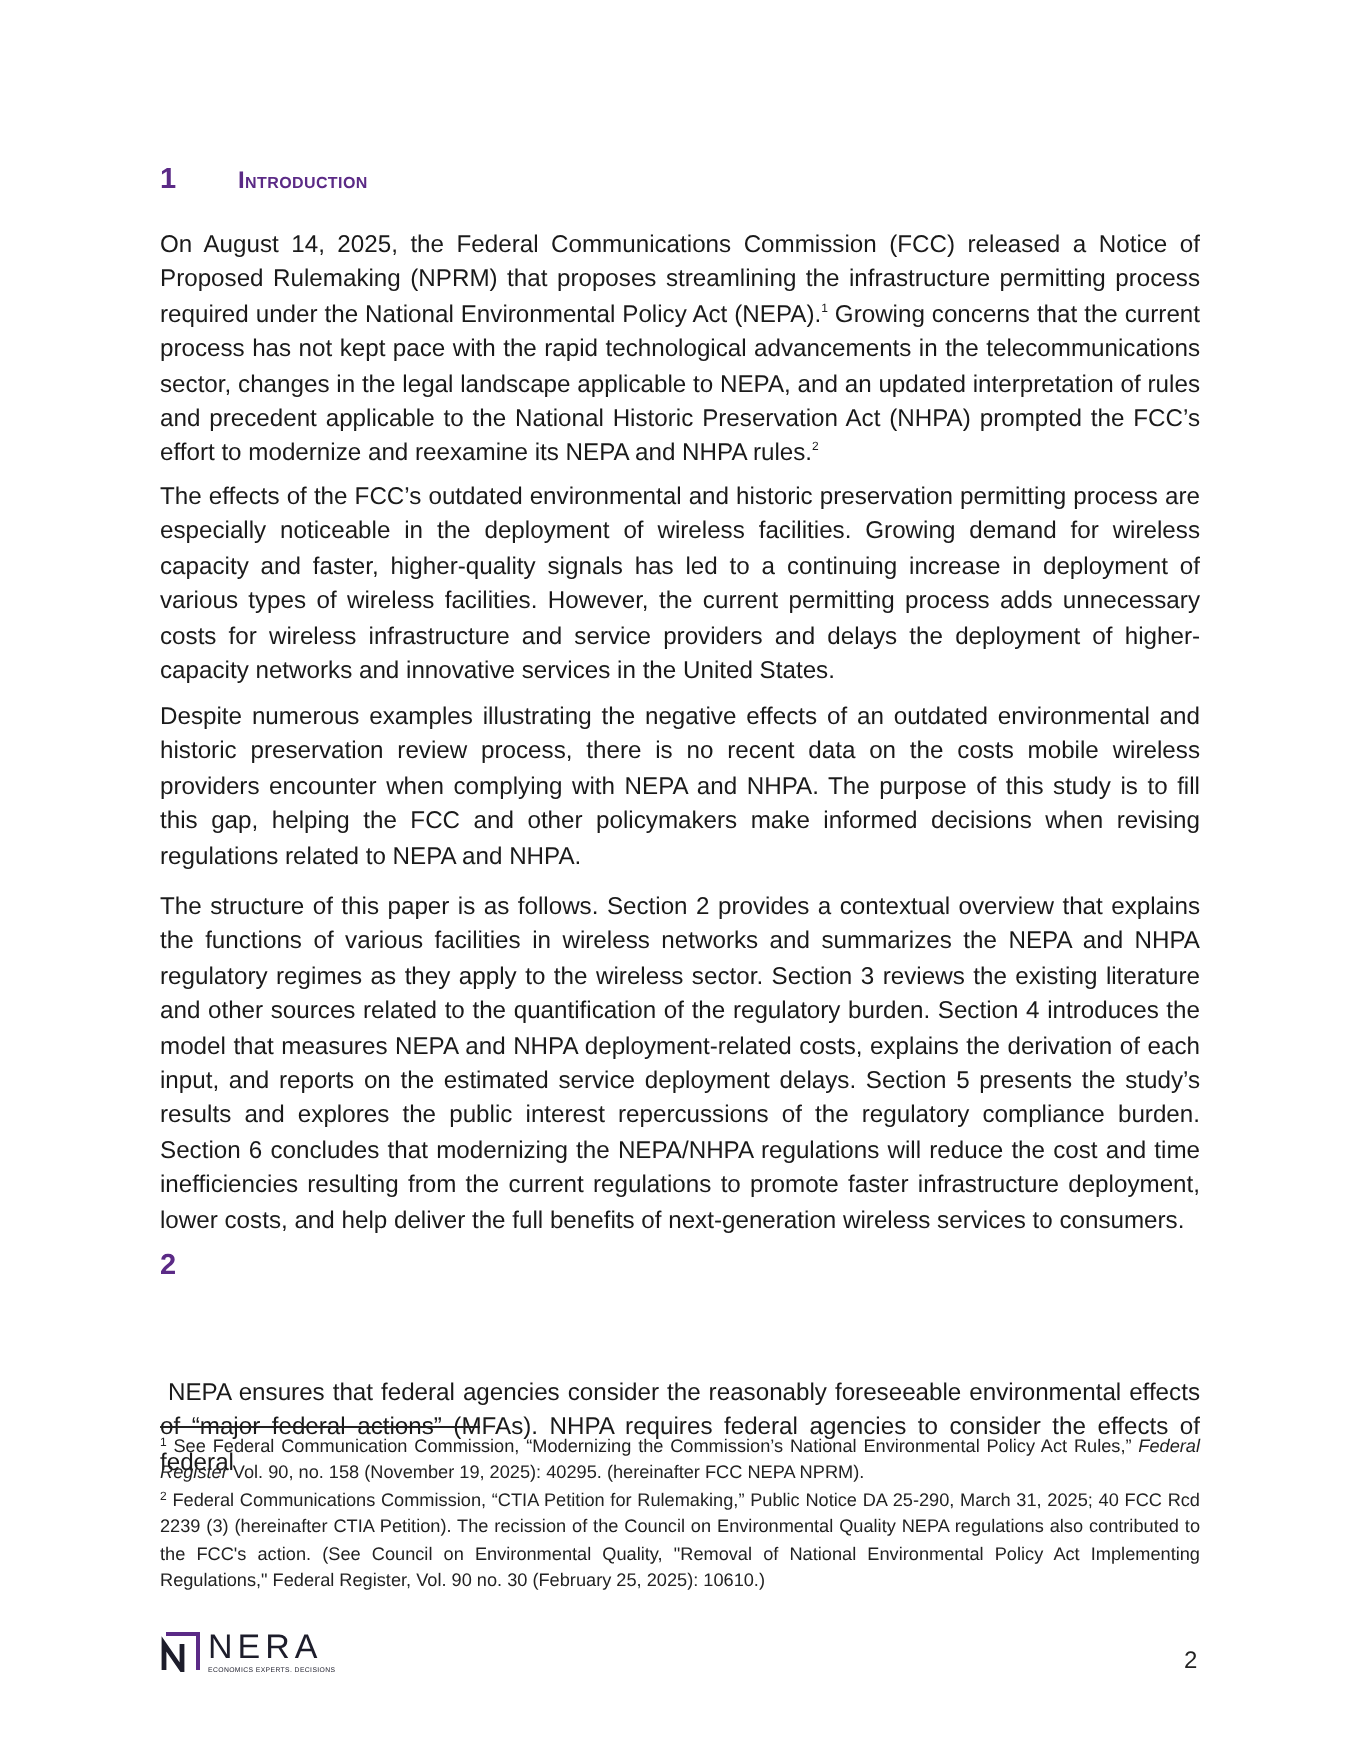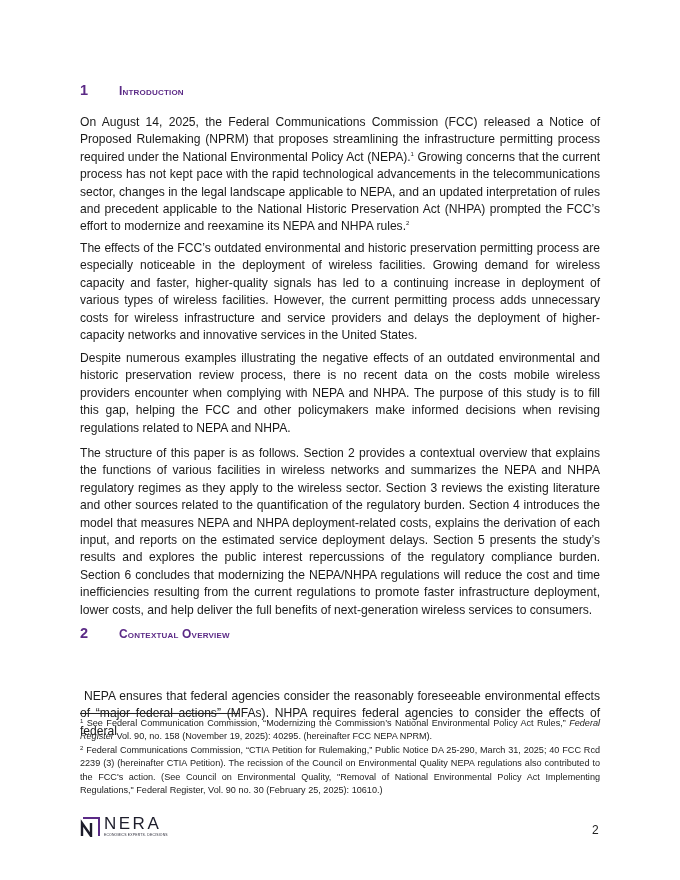--- a/index.html
+++ b/index.html
@@ -11,21 +11,21 @@
   .heading .num { width:39px; display:inline-block; }
   .heading .title { font-variant: small-caps; letter-spacing:0.2px; font-size:12px; }
   .para { position:absolute; left:0; width:520px; font-size:12.1px; line-height:17.4px;
           text-align:justify; margin:0; }
   .para sup { font-size:6px; vertical-align:5px; line-height:0; }
   .rule { position:absolute; left:0; top:713px; width:160px; border-top:1px solid #222; }
   .footnotes { position:absolute; left:0; top:717px; width:520px; font-size:9.1px; line-height:13.4px;
                text-align:justify; color:#222; }
   .footnotes p { margin:0; }
   .footnotes sup { font-size:6px; vertical-align:3px; line-height:0; }
-  .logo { position:absolute; left:80px; top:815px; display:flex; align-items:flex-end; }
+  .logo { position:absolute; left:80px; top:815px; display:flex; align-items:center; }
   .logo-mark { width:20px; height:20px; position:relative; }
   .logo-text { margin-left:4px; }
   .logo-word { font-size:17px; letter-spacing:2.5px; color:#1d1d2b; font-weight:normal; line-height:17px; }
   .logo-tag { font-size:3.4px; color:#1d1d2b; letter-spacing:0.2px; margin-top:1px; }
   .page-num { position:absolute; left:592px; top:823px; font-size:12px; color:#222; }
 </style>
 </head>
 <body>
 
 <div class="page">
@@ -38,21 +38,20 @@
   <p class="para" style="top:114px;"><span>On August 14, 2025, the Federal Communications Commission (FCC) released a Notice of Proposed Rulemaking (NPRM) that proposes streamlining the infrastructure permitting process required under the National Environmental Policy Act (NEPA).</span><sup>1</sup><span> Growing concerns that the current process has not kept pace with the rapid technological advancements in the telecommunications sector, changes in the legal landscape applicable to NEPA, and an updated interpretation of rules and precedent applicable to the National Historic Preservation Act (NHPA) prompted the FCC’s effort to modernize and reexamine its NEPA and NHPA rules.</span><sup>2</sup></p>
 
   <p class="para" style="top:240px;">The effects of the FCC’s outdated environmental and historic preservation permitting process are especially noticeable in the deployment of wireless facilities. Growing demand for wireless capacity and faster, higher-quality signals has led to a continuing increase in deployment of various types of wireless facilities. However, the current permitting process adds unnecessary costs for wireless infrastructure and service providers and delays the deployment of higher-capacity networks and innovative services in the United States.</p>
 
   <p class="para" style="top:350px;">Despite numerous examples illustrating the negative effects of an outdated environmental and historic preservation review process, there is no recent data on the costs mobile wireless providers encounter when complying with NEPA and NHPA. The purpose of this study is to fill this gap, helping the FCC and other policymakers make informed decisions when revising regulations related to NEPA and NHPA.</p>
 
   <p class="para" style="top:445px;">The structure of this paper is as follows. Section 2 provides a contextual overview that explains the functions of various facilities in wireless networks and summarizes the NEPA and NHPA regulatory regimes as they apply to the wireless sector. Section 3 reviews the existing literature and other sources related to the quantification of the regulatory burden. Section 4 introduces the model that measures NEPA and NHPA deployment-related costs, explains the derivation of each input, and reports on the estimated service deployment delays. Section 5 presents the study’s results and explores the public interest repercussions of the regulatory compliance burden. Section 6 concludes that modernizing the NEPA/NHPA regulations will reduce the cost and time inefficiencies resulting from the current regulations to promote faster infrastructure deployment, lower costs, and help deliver the full benefits of next-generation wireless services to consumers.</p>
 
   <div class="heading" style="top:625px;">
     <span class="num">2</span>
-    <span class="title">Contextual Overview</span>
   </div>
 
   <p class="para" style="top:688px;">&nbsp;NEPA ensures that federal agencies consider the reasonably foreseeable environmental effects of “major federal actions” (MFAs). NHPA requires federal agencies to consider the effects of federal</p>
 
   <div class="rule"></div>
 
   <div class="footnotes">
     <p><sup>1</sup><span> See Federal Communication Commission, “Modernizing the Commission’s National Environmental Policy Act Rules,” </span><i>Federal Register</i><span> Vol. 90, no. 158 (November 19, 2025): 40295. (hereinafter FCC NEPA NPRM).</span></p>
     <p><sup>2</sup><span> Federal Communications Commission, “CTIA Petition for Rulemaking,” Public Notice DA 25-290, March 31, 2025; 40 FCC Rcd 2239 (3) (hereinafter CTIA Petition). The recission of the Council on Environmental Quality NEPA regulations also contributed to the FCC's action. (See Council on Environmental Quality, "Removal of National Environmental Policy Act Implementing Regulations," Federal Register, Vol. 90 no. 30 (February 25, 2025): 10610.)</span></p>
   </div>

